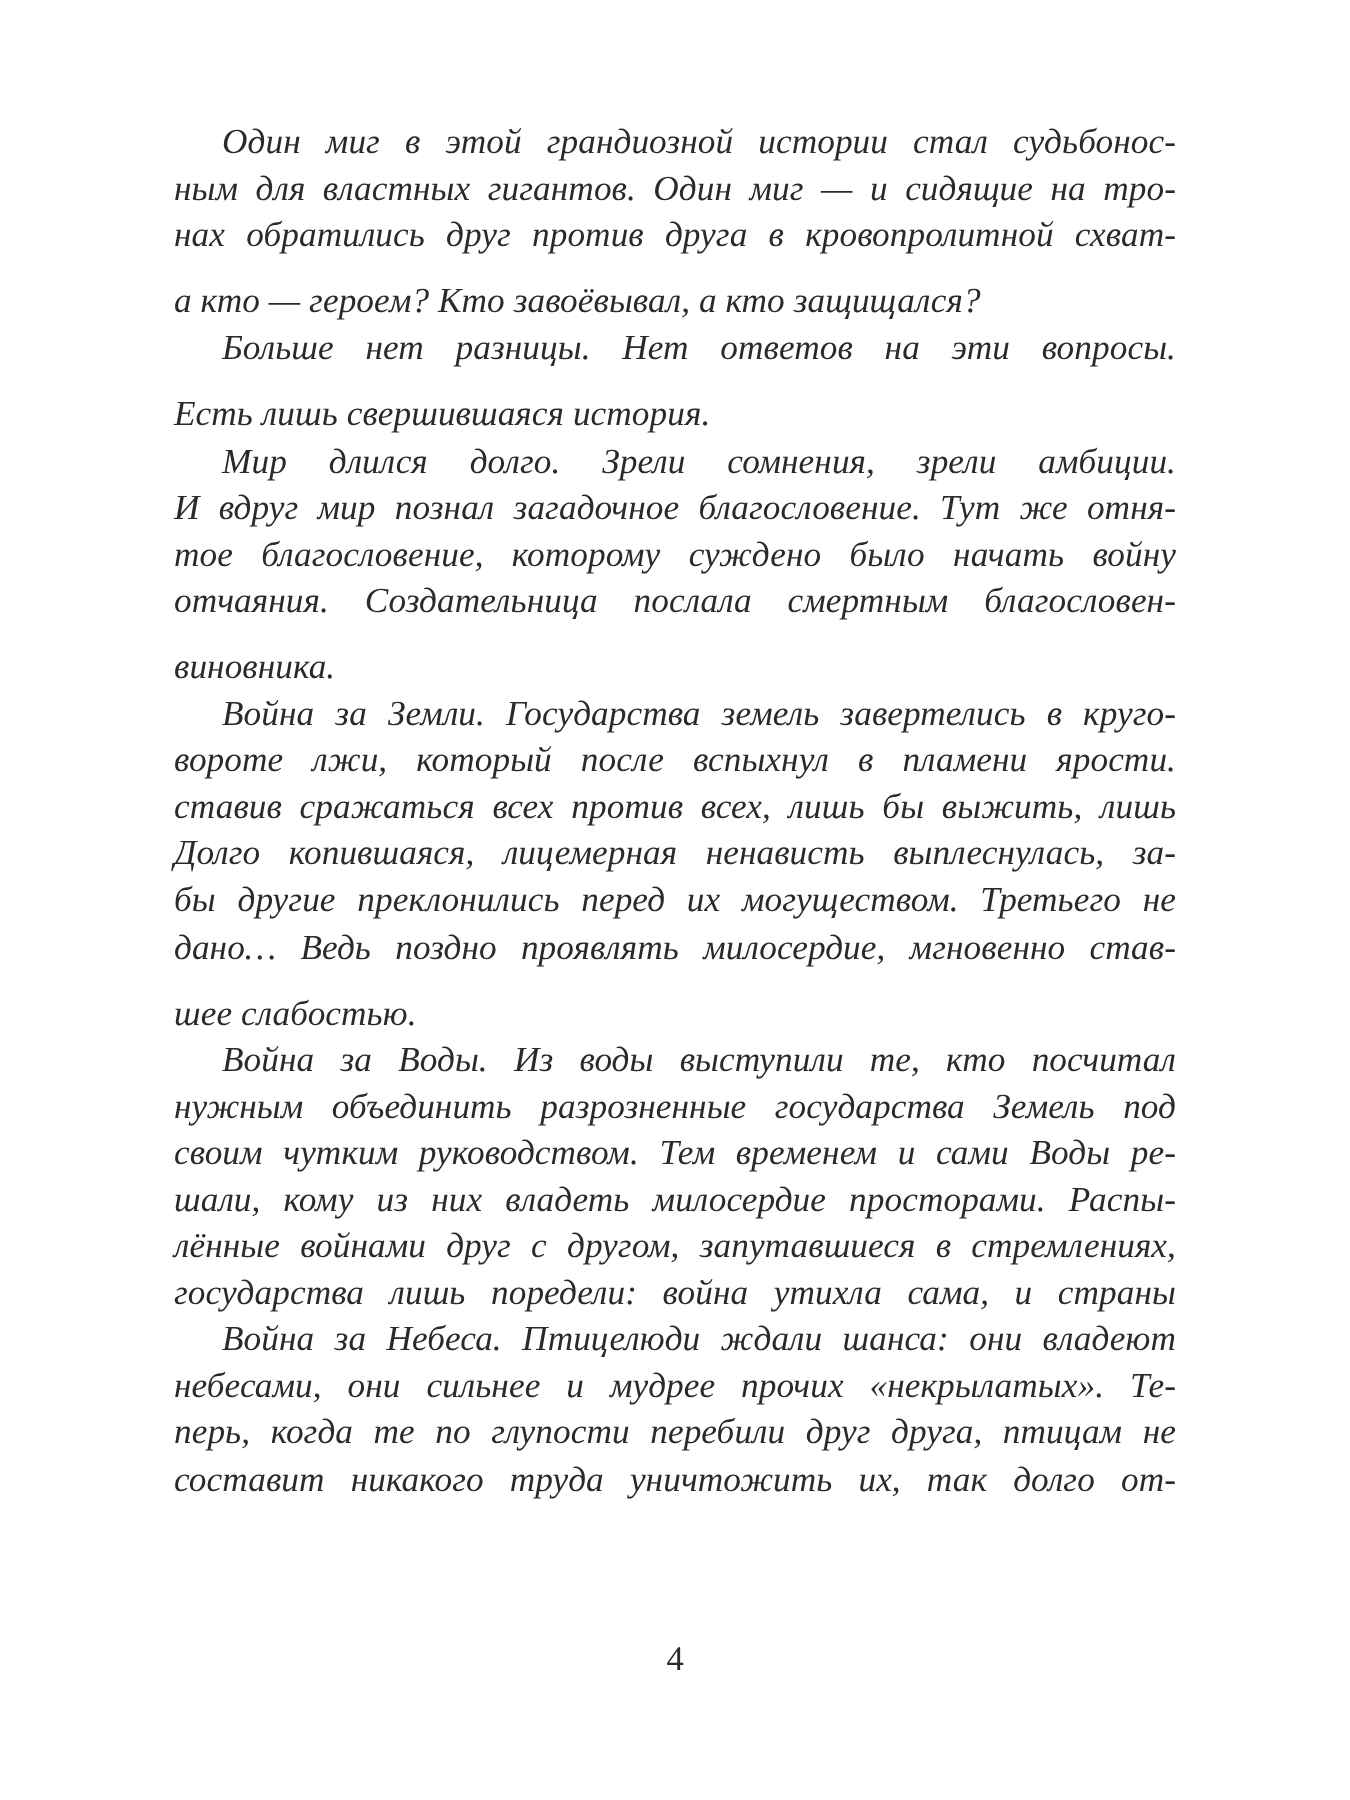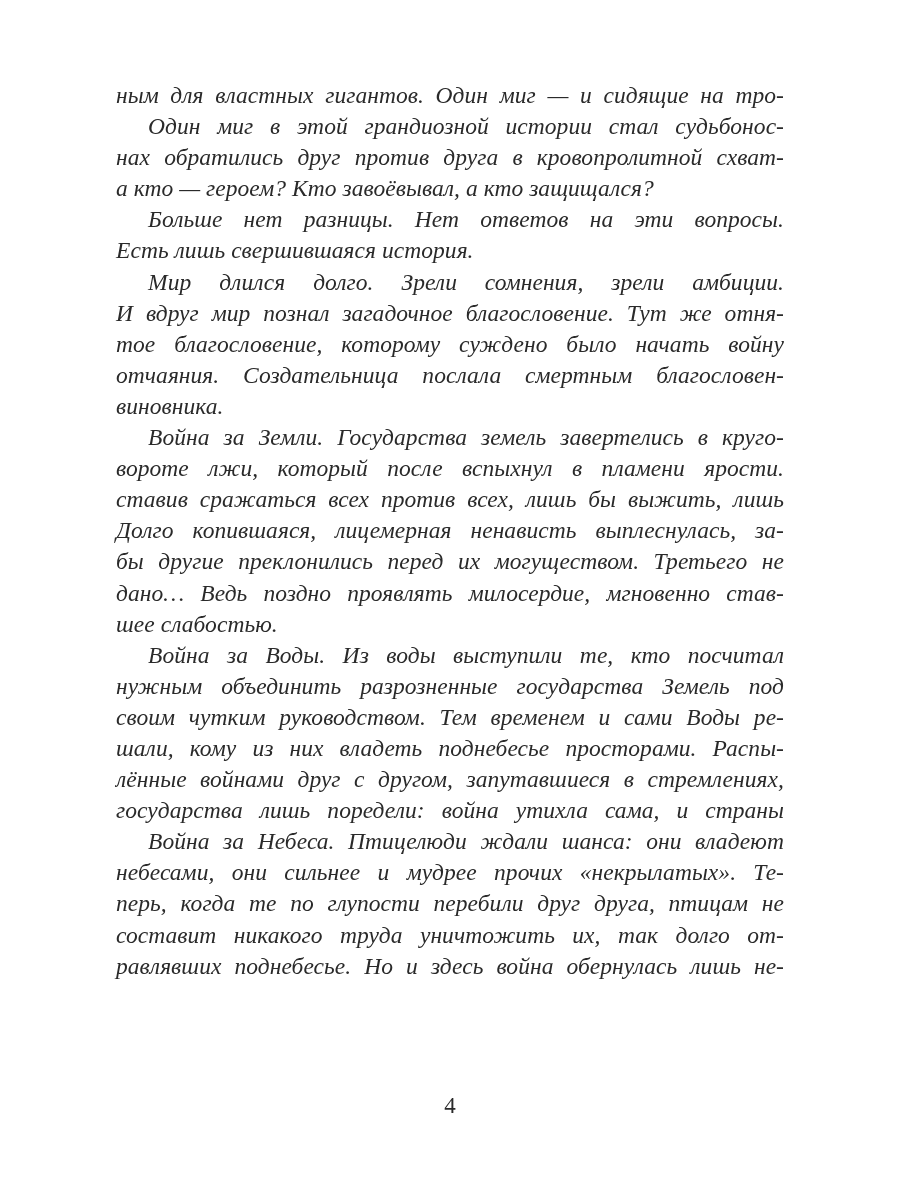--- a/index.html
+++ b/index.html
@@ -30,40 +30,41 @@
       white-space: nowrap;
       text-align: justify;
       text-align-last: justify;
       letter-spacing: 0.05px;
     }
     .line.indent {
       padding-left: 32px;
     }
     .line.last {
       text-align-last: left;
+      margin-top: 13px;
     }
     .page-number {
       position: absolute;
       left: 0;
       width: 900px;
       top: 1093px;
       text-align: center;
       font-size: 23px;
       font-style: normal;
       color: #2a2a2a;
     }
   </style>
 </head>
 <body>
 
 <div class="page">
 
   <div>
+    <span class="line indent">Один миг в этой грандиозной истории стал судьбонос-</span>
     <span class="line">ным для властных гигантов. Один миг — и сидящие на тро-</span>
-    <span class="line indent">Один миг в этой грандиозной истории стал судьбонос-</span>
     <span class="line">нах обратились друг против друга в кровопролитной схват-</span>
     <span class="line last">а кто — героем? Кто завоёвывал, а кто защищался?</span>
   </div>
 
   <div>
     <span class="line indent">Больше нет разницы. Нет ответов на эти вопросы.</span>
     <span class="line last">Есть лишь свершившаяся история.</span>
   </div>
 
   <div>
@@ -81,27 +82,26 @@
     <span class="line">Долго копившаяся, лицемерная ненависть выплеснулась, за-</span>
     <span class="line">бы другие преклонились перед их могуществом. Третьего не</span>
     <span class="line">дано… Ведь поздно проявлять милосердие, мгновенно став-</span>
     <span class="line last">шее слабостью.</span>
   </div>
 
   <div>
     <span class="line indent">Война за Воды. Из воды выступили те, кто посчитал</span>
     <span class="line">нужным объединить разрозненные государства Земель под</span>
     <span class="line">своим чутким руководством. Тем временем и сами Воды ре-</span>
-    <span class="line">шали, кому из них владеть поднебесье просторами. Распы-</span>
+    <span class="line">шали, кому из них владеть милосердие просторами. Распы-</span>
     <span class="line">лённые войнами друг с другом, запутавшиеся в стремлениях,</span>
     <span class="line">государства лишь поредели: война утихла сама, и страны</span>
   </div>
 
   <div>
     <span class="line indent">Война за Небеса. Птицелюди ждали шанса: они владеют</span>
     <span class="line">небесами, они сильнее и мудрее прочих «некрылатых». Те-</span>
     <span class="line">перь, когда те по глупости перебили друг друга, птицам не</span>
     <span class="line">составит никакого труда уничтожить их, так долго от-</span>
-    <span class="line">равлявших поднебесье. Но и здесь война обернулась лишь не-</span>
   </div>
 </div>
 
 <div class="page-number">4</div>
 
 </body></html>

